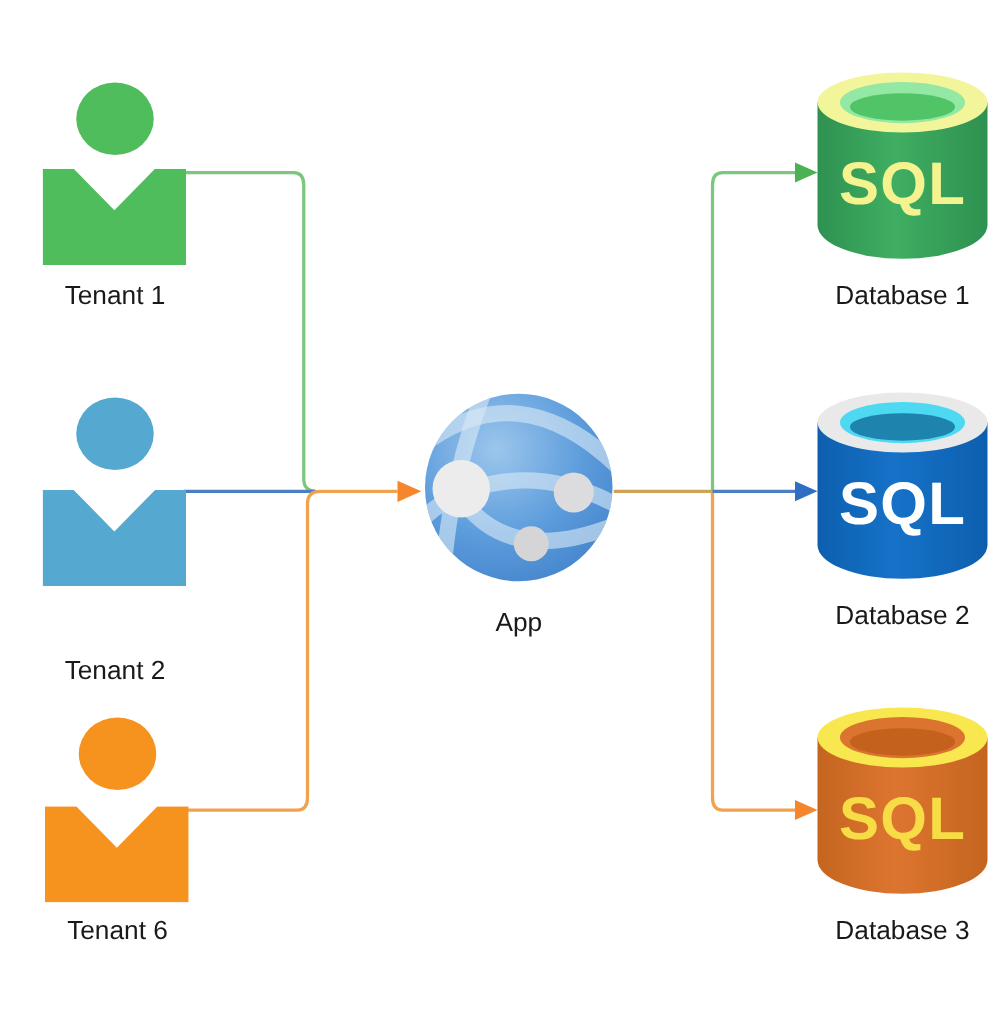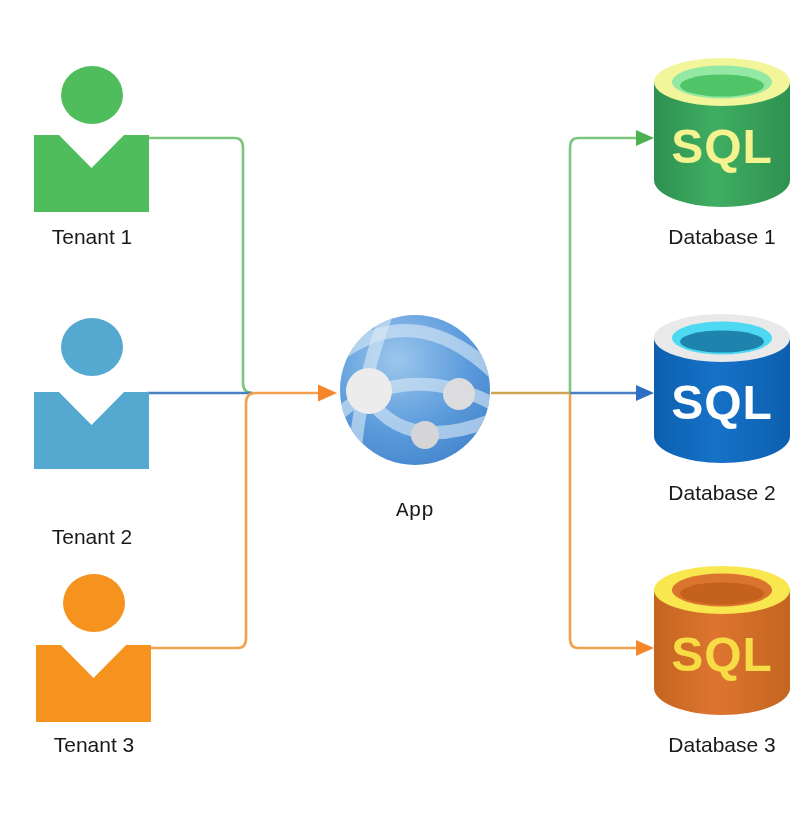--- a/index.html
+++ b/index.html
@@ -62,21 +62,21 @@
 <div class="person t-blue above" style="left:34px;top:318px;">
   <div class="head" style="top:0;"></div>
   <div class="torso" style="top:74px;"></div>
 </div>
 <div class="node-label" style="left:14px;top:478px;width:156px;margin-top:44px;">Tenant 2</div>
 
 <div class="person t-orange above" style="left:36px;top:574px;">
   <div class="head" style="top:0;"></div>
   <div class="torso" style="top:71px;"></div>
 </div>
-<div class="node-label" style="left:16px;top:730px;width:156px;">Tenant 3</div>
+<div class="node-label" style="left:16px;top:730px;width:156px;">Tenant 6</div>
 
 <svg class="icon-svg above" style="left:339px;top:314px;" width="152" height="152" viewBox="0 0 152 152">
   <defs>
     <radialGradient id="globeGrad" cx="38%" cy="30%" r="85%">
       <stop offset="0%" stop-color="#9CC6EC"></stop>
       <stop offset="55%" stop-color="#5C9CDC"></stop>
       <stop offset="100%" stop-color="#3F7FC8"></stop>
     </radialGradient>
     <clipPath id="globeClip">
         <circle cx="76" cy="76" r="75"></circle>
@@ -86,21 +86,21 @@
   <g clip-path="url(#globeClip)" stroke="#D9E8F6" stroke-opacity="0.62" stroke-width="13" fill="none">
     <path d="M50,-6 Q20,70 15,152"></path>
     <path d="M-6,46 Q75,-20 158,62"></path>
     <path d="M-6,106 C30,68 92,56 158,92"></path>
     <path d="M28,82 Q68,142 158,104"></path>
   </g>
   <circle cx="30" cy="77" r="23" fill="#ECECEC"></circle>
   <circle cx="120" cy="80" r="16" fill="#DCDCDF"></circle>
   <circle cx="86" cy="121" r="14" fill="#D5D5D8"></circle>
 </svg>
-<div class="node-label" style="left:365px;top:496px;width:100px;font-family:Liberation Mono, monospace;">App</div>
+<div class="node-label" style="left:365px;top:484px;width:100px;">App</div>
 
 <svg class="icon-svg above" style="left:652px;top:56px;" width="140" height="155" viewBox="0 0 140 155">
   <defs>
     <linearGradient id="dbBody1" x1="0" y1="0" x2="1" y2="0">
       <stop offset="0%" stop-color="#2E9150"></stop>
         <stop offset="45%" stop-color="#3FAE62"></stop>
         <stop offset="100%" stop-color="#2E9150"></stop>
     </linearGradient>
   </defs>
   <path d="M2,26 L2,124 A68,27 0 0 0 138,124 L138,26 Z" fill="url(#dbBody1)"></path>

